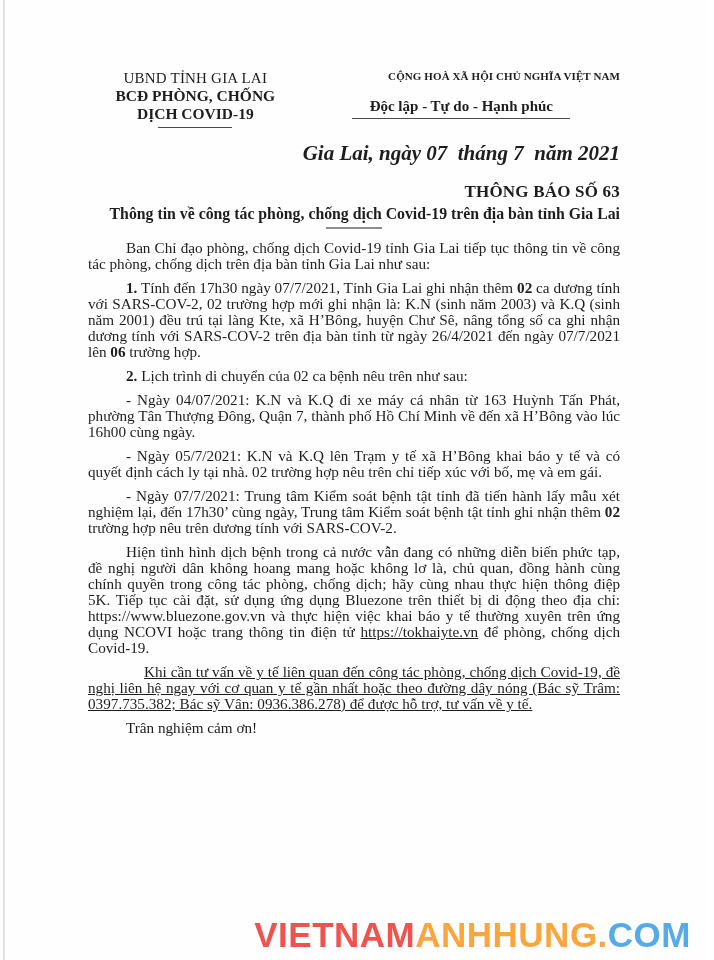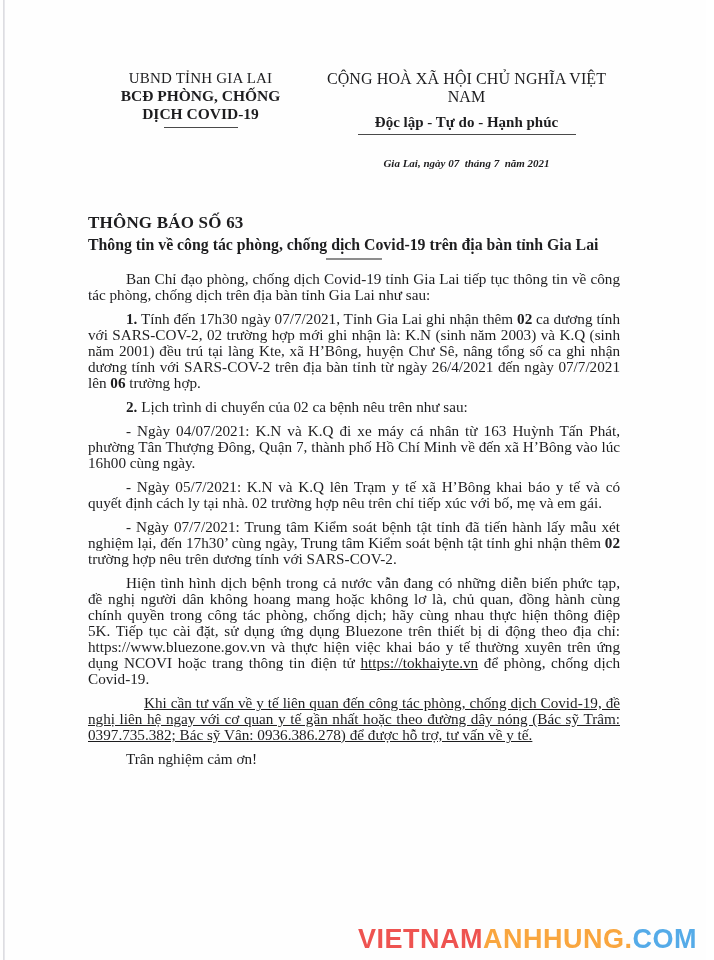--- a/index.html
+++ b/index.html
@@ -21,52 +21,52 @@
   }
   .content { padding: 70px 86px 0 88px; }
 
   
   .doc-header { display: flex; }
   .hdr-left { width: 225px; text-align: center; }
   .hdr-left .l1 { font-size: 15px; letter-spacing: 0.2px; }
   .hdr-left .l2, .hdr-left .l3 { font-size: 15.5px; font-weight: bold; }
   .hdr-left .rule { width: 74px; height: 1px; background: #4a4a4a; margin: 4px auto 0; }
   .hdr-right { flex: 1; text-align: center; }
-  .hdr-right .l1 { font-size: 16px; font-weight: normal; letter-spacing: 0.1px; }
-  .hdr-right .l2 { font-size: 15px; font-weight: bold; margin-top: 8px; }
+  .hdr-right .l1 { font-size: 11px; font-weight: bold; letter-spacing: 0.1px; text-align: right; }
+  .hdr-right .l2 { font-size: 15px; font-weight: bold; margin-top: 16px; }
   .hdr-right .rule { width: 218px; height: 1px; background: #4a4a4a; margin: 3px auto 0; }
-  .hdr-right .date { font-size: 11px; font-style: italic; font-weight: 600; margin-top: 22px; white-space: pre; }
+  .hdr-right .date { font-size: 21px; font-style: italic; font-weight: 600; margin-top: 22px; white-space: pre; }
 
   
-  .doc-title-block { text-align: left; margin-top: 44px; }
+  .doc-title-block { text-align: right; margin-top: 16px; }
   .doc-title { font-size: 17px; font-weight: bold; letter-spacing: 0.2px; }
   .doc-subtitle { font-size: 15.8px; font-weight: bold; margin-top: 3px; }
   .doc-title-block .rule { width: 56px; height: 2px; background: #8d8d8d; margin: 4px auto 0; }
 
   
   .doc-body { margin-top: 11px; }
   .para {
     font-size: 15.2px;
     line-height: 16px;
     text-align: justify;
     text-indent: 38px;
     margin-top: 8px;
   }
   .para.indent-lg { text-indent: 56px; text-decoration: underline; }
   .para span.b { font-weight: bold; }
   .para span.u { text-decoration: underline; margin-top: 46px; }
 
   
   .watermark {
     position: absolute;
-    right: 9px;
+    right: 15px;
     bottom: 5px;
     font-family: "Liberation Sans", "DejaVu Sans", sans-serif;
     font-weight: bold;
-    font-size: 27px;
+    font-size: 35px;
     letter-spacing: 0.5px;
     white-space: nowrap;
   }
 </style>
 </head>
 <body>
 
 <div class="page">
   <div class="scan-edge"></div>
 

